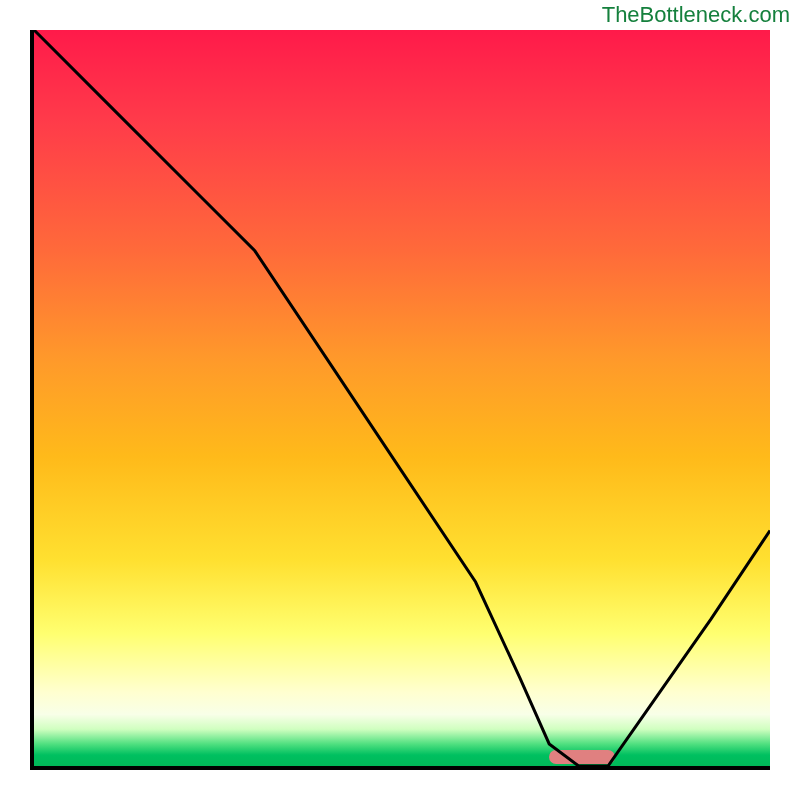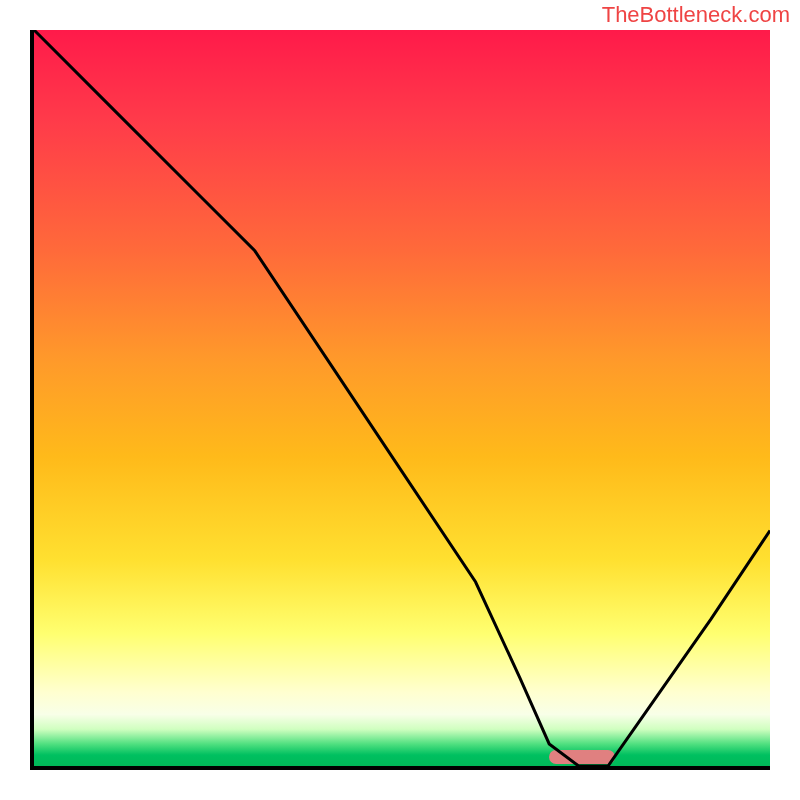--- a/index.html
+++ b/index.html
@@ -12,21 +12,21 @@
   }
   .container {
     position: relative;
     width: 800px;
     height: 800px;
   }
   .watermark {
     position: absolute;
     top: 2px;
     right: 10px;
-    color: #ef4444;
+    color: #15803d;
     font-size: 22px;
     font-weight: 500;
     z-index: 10;
   }
   .plot-area {
     position: absolute;
     left: 30px;
     top: 30px;
     width: 740px;
     height: 740px;

